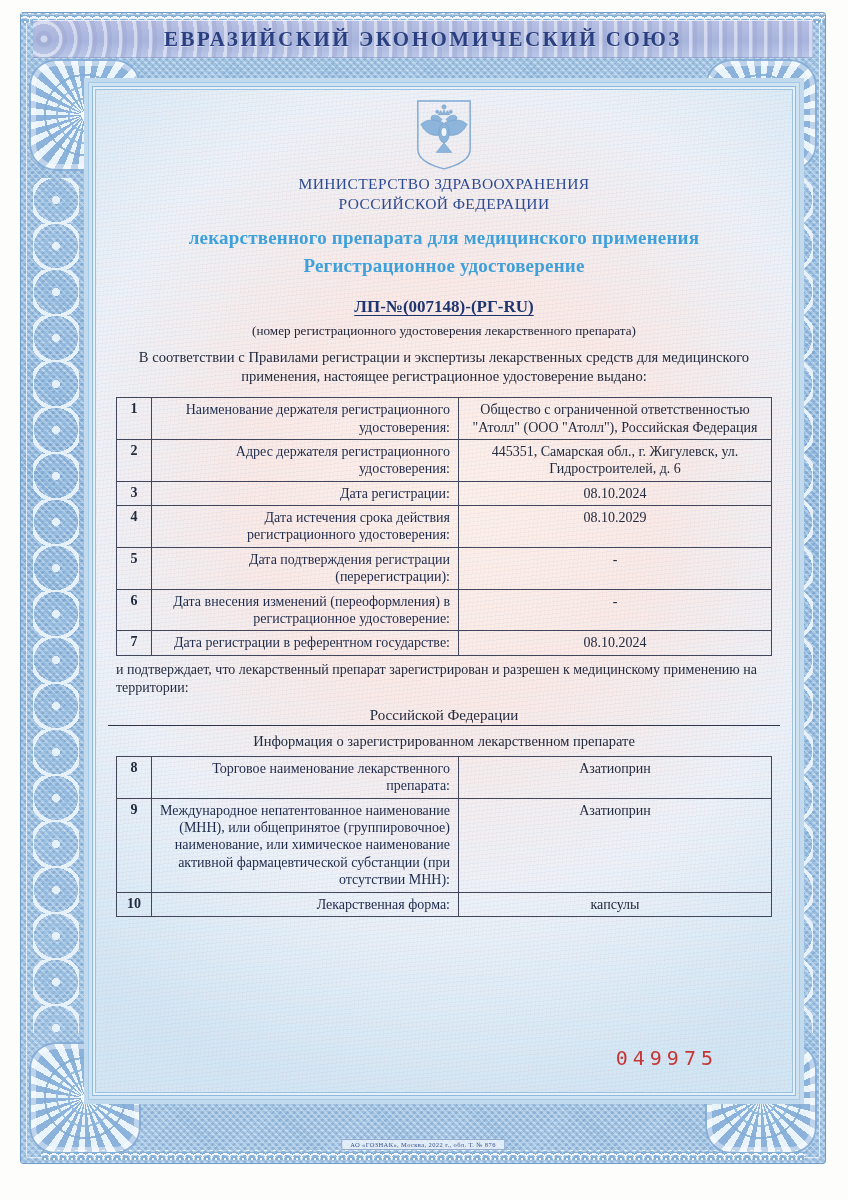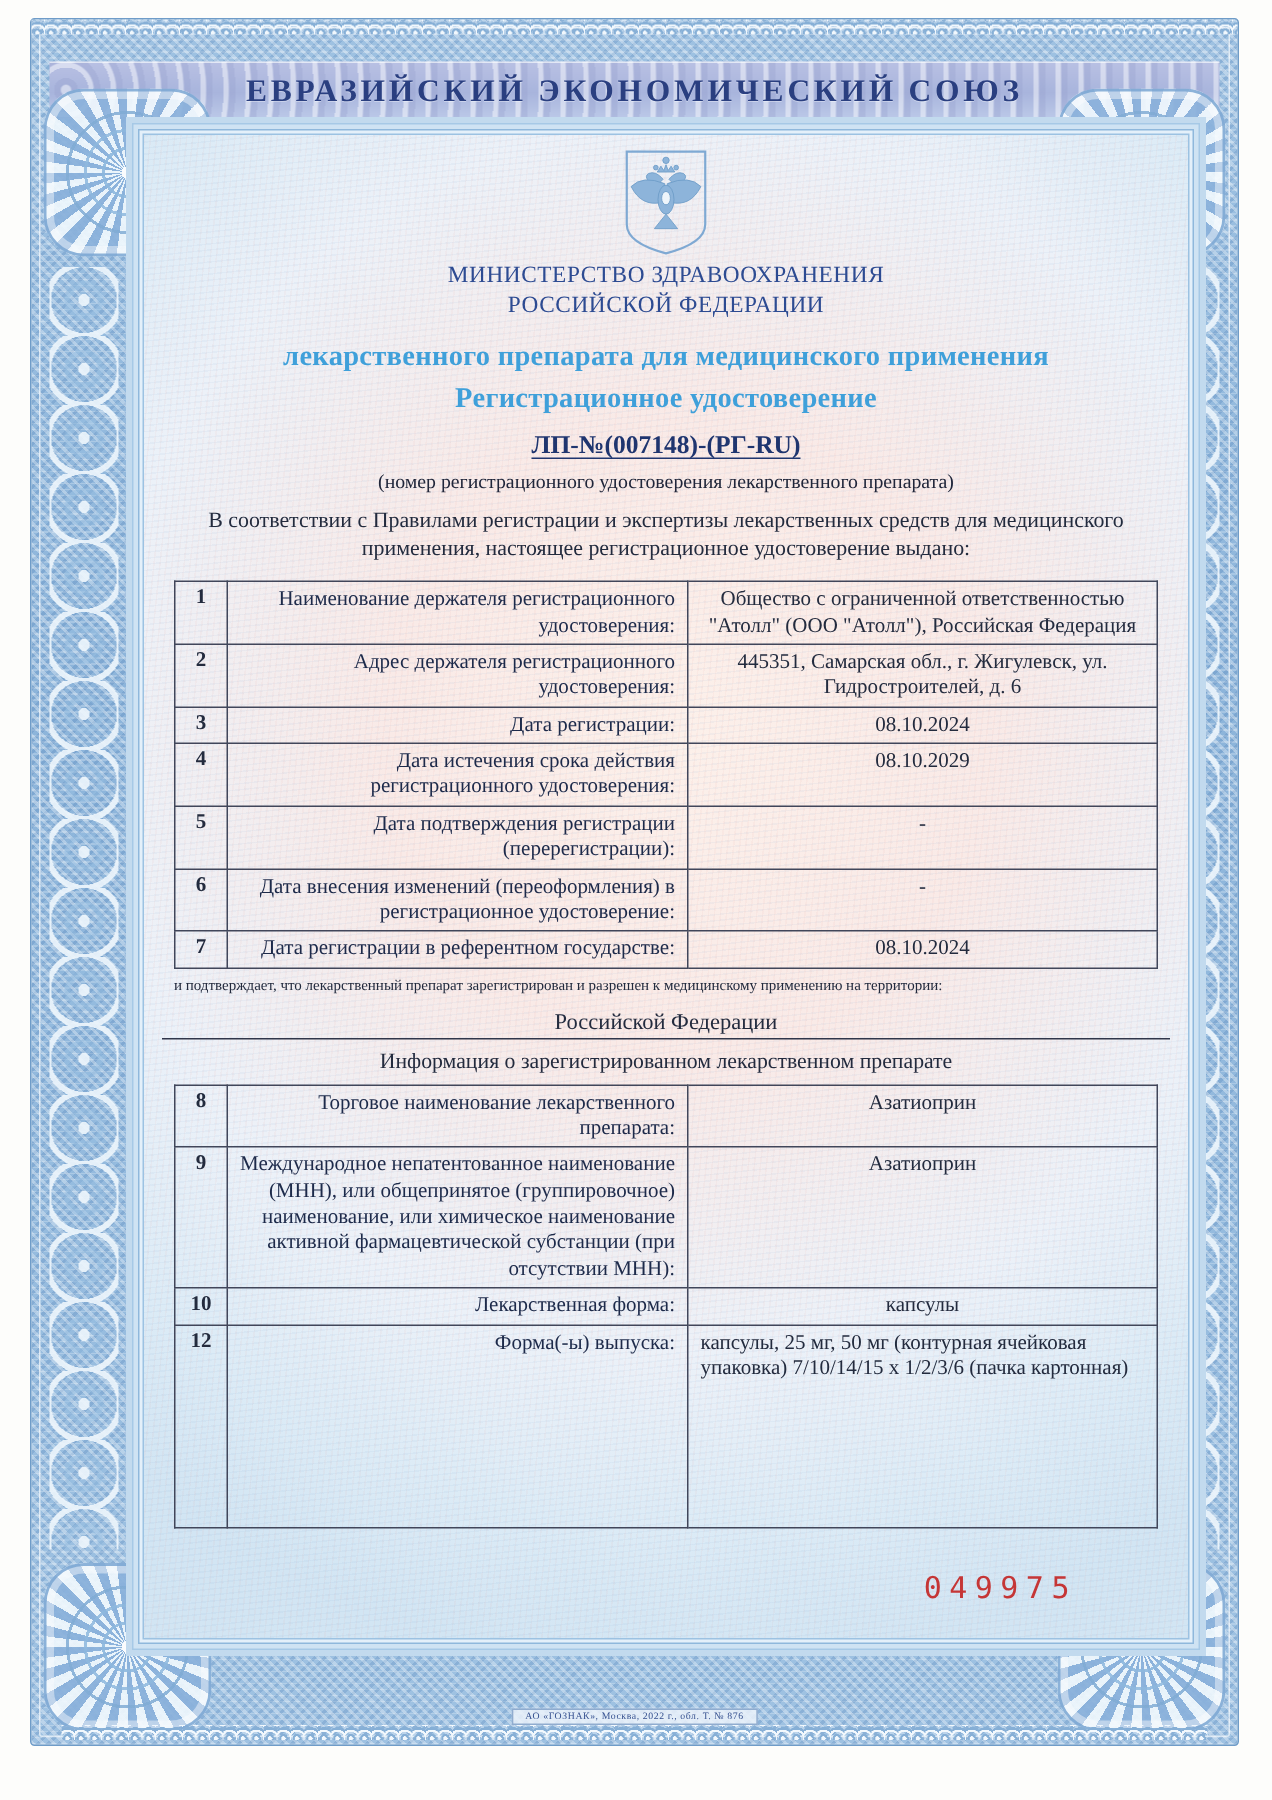--- a/index.html
+++ b/index.html
@@ -22,21 +22,21 @@
   .edge-col.left{left:12px;} .edge-col.right{right:12px;}
 
   .scallops{position:absolute;height:10px;
     background:repeating-radial-gradient(circle at 4px 9px, #f2f8fd 0 1.5px, #86afd6 1.5px 3px, rgba(255,255,255,0) 3px 4.5px);
     background-size:9px 10px;}
   .sc-top{left:20px;right:20px;top:12px;}
   .sc-mid{left:76px;right:76px;top:78px;}
   .sc-bot{left:20px;right:20px;bottom:3px;}
 
   
-  .eaeu-band{position:absolute;left:12px;right:12px;top:28px;height:36px;display:flex;align-items:center;justify-content:center;
+  .eaeu-band{position:absolute;left:12px;right:12px;top:7px;height:36px;display:flex;align-items:center;justify-content:center;
     background:
       repeating-radial-gradient(circle at 11px 50%, rgba(255,255,255,.45) 0 3px, rgba(150,160,205,.35) 4px 8px, rgba(255,255,255,0) 8px 15px),
       linear-gradient(180deg,#b8c0e3,#a8b4dc 55%,#bac7e7);
     border-top:1px solid rgba(255,255,255,.6);border-bottom:1px solid rgba(120,140,190,.5);}
   .eaeu-txt{font-weight:bold;font-size:21px;letter-spacing:2.5px;color:#2a3f80;
     text-shadow:0 1px 0 rgba(255,255,255,.35);white-space:nowrap;}
 
   
   .rosette{position:absolute;width:112px;height:112px;border-radius:24%;opacity:.96;
     background:
@@ -56,35 +56,35 @@
     background:
       repeating-linear-gradient(96deg, rgba(224,120,110,.05) 0 1px, rgba(255,255,255,0) 1px 4px),
       repeating-linear-gradient(-6deg, rgba(110,155,205,.07) 0 1px, rgba(255,255,255,0) 1px 4px),
       radial-gradient(ellipse 85% 62% at 52% 40%, #fcf0ea 0%, #f9eae7 34%, #ecf1f8 66%, #dcebf6 85%, #d2e5f3 100%);
     box-shadow:0 0 0 1px #9cc2e2, 0 0 0 3px #e4f0fa, 0 0 0 4px #8fb8dc, 0 0 0 7px #cfe3f3, 0 0 0 8px #a6c9e6, 0 0 0 12px #c2daee;}
   .panel-inner{position:relative;box-sizing:border-box;height:100%;padding:6px 20px 12px;color:#232b3e;}
 
   .arms{width:62px;height:74px;margin:2px auto 2px;display:block;}
   .ministry{ text-align:center;font-size:15.5px;line-height:1.3;letter-spacing:.4px;color:#2d4b92;margin-top:2px;}
   .cert-title{text-align:center;font-weight:bold;font-size:19px;line-height:1.45;color:#3fa0da;margin-top:10px;letter-spacing:.2px;}
-  .reg-number{text-align:center;font-weight:bold;font-size:17px;color:#1f356f;margin-top:8px;}
+  .reg-number{text-align:center;font-weight:bold;font-size:17px;color:#1f356f;margin-top:18px;}
   .reg-number span{text-decoration:underline;text-underline-offset:3px;}
   .num-caption{text-align:center;font-size:13.2px;margin-top:6px;color:#20263a;}
   .intro{ text-align:center;font-size:14.6px;line-height:1.3;margin:9px 6px 0;}
 
   table{width:100%;border-collapse:collapse;font-size:14px;line-height:1.24;color:#232b3e;}
   .t1{margin-top:11px;} .t2{margin-top:2px;}
   td{border:1.4px solid #41465a;padding:3px 8px;vertical-align:top;}
   td.num{width:30px;text-align:center;font-weight:bold;padding:2px 2px;}
   td.label{width:290px;font-weight:normal;color:#1d2a4a;text-align:right;}
   td.value{text-align:center;}
   td.value.left{text-align:left;}
   tr.tall td{height:128px;}
 
-  .confirm-par{font-size:10px;line-height:1.3;margin:5px 0 0;}
+  .confirm-par{font-size:14px;line-height:1.3;margin:5px 0 0;}
   .territory{text-align:center;font-size:15px;margin-top:10px;}
   .territory-rule{border-bottom:1.6px solid #30364a;margin:1px -8px 0;}
   .territory-caption{text-align:center;font-size:13.5px;margin-top:8px;}
   .info-heading{text-align:center;font-size:14.5px;margin:7px 0 6px;}
 
   .serial{position:absolute;right:74px;bottom:22px;font-family:"DejaVu Sans Mono",monospace;
     font-size:20px;letter-spacing:5px;color:#c53636;}
 </style>
 </head>
 <body>
@@ -201,24 +201,19 @@
           <tr>
             <td class="num">9</td>
             <td class="label">Международное непатентованное наименование (МНН), или общепринятое (группировочное) наименование, или химическое наименование активной фармацевтической субстанции (при отсутствии МНН):</td>
             <td class="value">Азатиоприн</td>
           </tr>
           <tr>
             <td class="num">10</td>
             <td class="label">Лекарственная форма:</td>
             <td class="value">капсулы</td>
           </tr>
-          <tr class="tall">
-            <td class="num">12</td>
-            <td class="label">Форма(-ы) выпуска:</td>
-            <td class="value left">капсулы, 25 мг, 50 мг (контурная ячейковая упаковка) 7/10/14/15 х 1/2/3/6 (пачка картонная)</td>
-          </tr>
         </tbody>
       </table>
 
       <div class="serial">049975</div>
     </div>
   </div>
 </div>
 
 </body></html>

